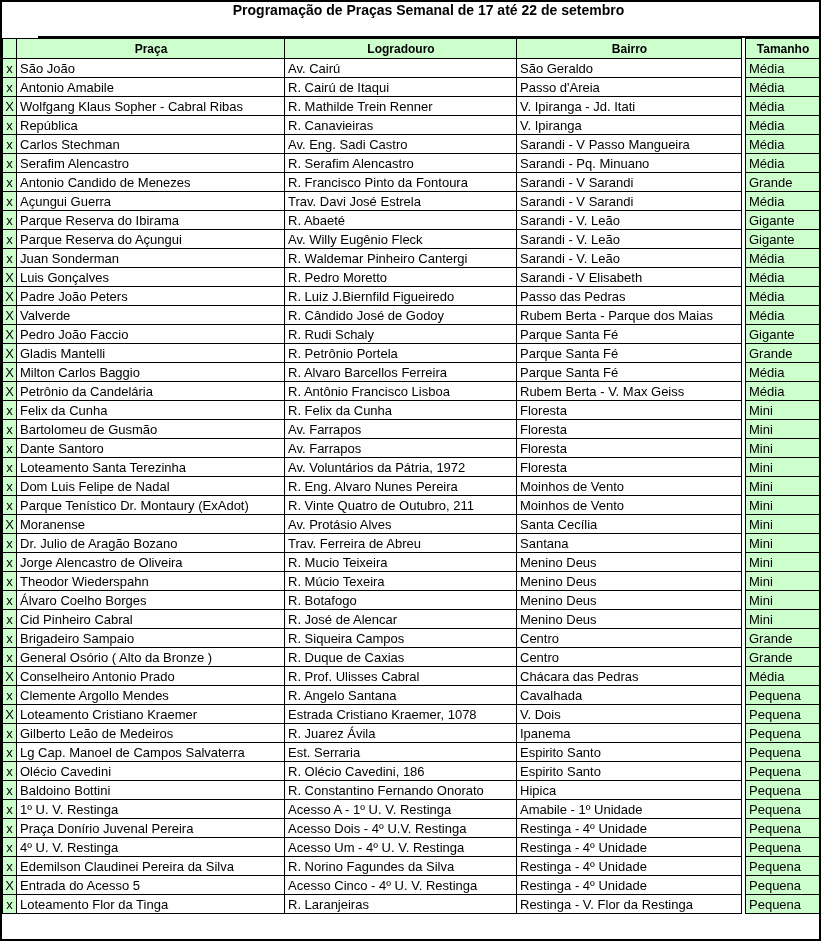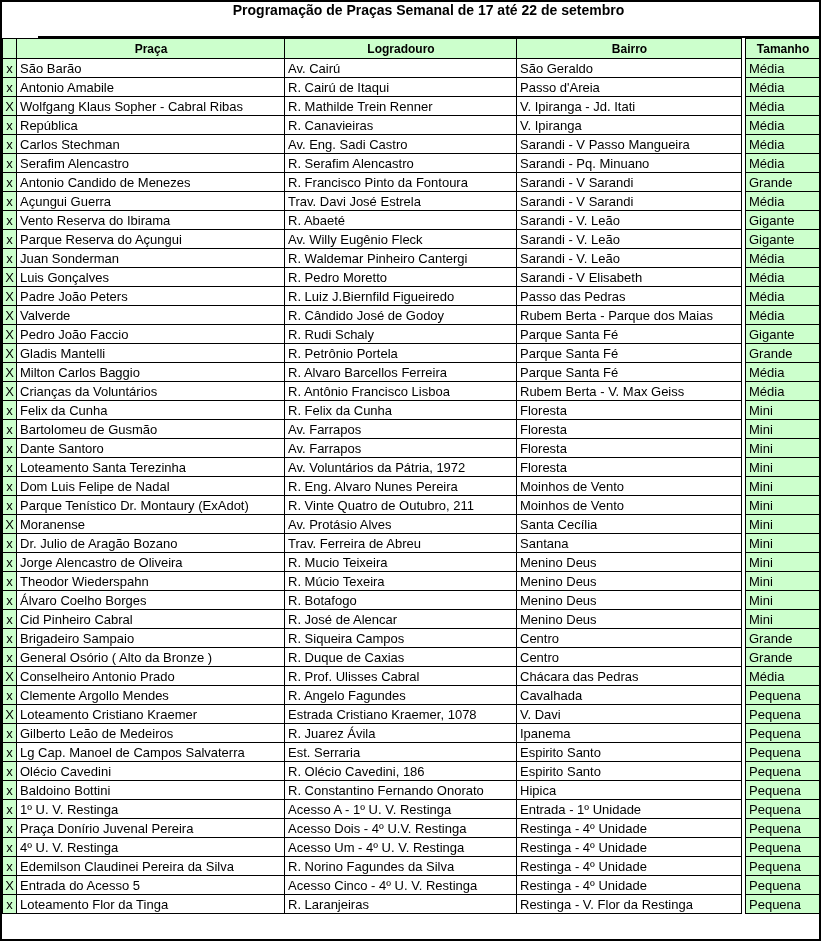--- a/index.html
+++ b/index.html
@@ -96,21 +96,21 @@
         <th>Praça</th>
         <th>Logradouro</th>
         <th>Bairro</th>
         <th class="spacer"></th>
         <th>Tamanho</th>
       </tr>
     </thead>
     <tbody>
         <tr>
     <td class="marker">x</td>
-    <td class="praca">São Barão</td>
+    <td class="praca">São João</td>
     <td class="logradouro">Av. Cairú</td>
     <td class="bairro">São Geraldo</td>
     <td class="spacer"></td>
     <td class="tamanho">Média</td>
   </tr>
         <tr>
     <td class="marker">x</td>
     <td class="praca">Antonio Amabile</td>
     <td class="logradouro">R. Cairú de Itaqui</td>
     <td class="bairro">Passo d'Areia</td>
@@ -160,21 +160,21 @@
         <tr>
     <td class="marker">x</td>
     <td class="praca">Açungui Guerra</td>
     <td class="logradouro">Trav. Davi José Estrela</td>
     <td class="bairro">Sarandi - V Sarandi</td>
     <td class="spacer"></td>
     <td class="tamanho">Média</td>
   </tr>
         <tr>
     <td class="marker">x</td>
-    <td class="praca">Vento Reserva do Ibirama</td>
+    <td class="praca">Parque Reserva do Ibirama</td>
     <td class="logradouro">R. Abaeté</td>
     <td class="bairro">Sarandi - V. Leão</td>
     <td class="spacer"></td>
     <td class="tamanho">Gigante</td>
   </tr>
         <tr>
     <td class="marker">x</td>
     <td class="praca">Parque Reserva do Açungui</td>
     <td class="logradouro">Av. Willy Eugênio Fleck</td>
     <td class="bairro">Sarandi - V. Leão</td>
@@ -232,21 +232,21 @@
         <tr>
     <td class="marker">X</td>
     <td class="praca">Milton Carlos Baggio</td>
     <td class="logradouro">R. Alvaro Barcellos Ferreira</td>
     <td class="bairro">Parque Santa Fé</td>
     <td class="spacer"></td>
     <td class="tamanho">Média</td>
   </tr>
         <tr>
     <td class="marker">X</td>
-    <td class="praca">Crianças da Voluntários</td>
+    <td class="praca">Petrônio da Candelária</td>
     <td class="logradouro">R. Antônio Francisco Lisboa</td>
     <td class="bairro">Rubem Berta - V. Max Geiss</td>
     <td class="spacer"></td>
     <td class="tamanho">Média</td>
   </tr>
         <tr>
     <td class="marker">x</td>
     <td class="praca">Felix da Cunha</td>
     <td class="logradouro">R. Felix da Cunha</td>
     <td class="bairro">Floresta</td>
@@ -361,30 +361,30 @@
     <td class="marker">X</td>
     <td class="praca">Conselheiro Antonio Prado</td>
     <td class="logradouro">R. Prof. Ulisses Cabral</td>
     <td class="bairro">Chácara das Pedras</td>
     <td class="spacer"></td>
     <td class="tamanho">Média</td>
   </tr>
         <tr>
     <td class="marker">x</td>
     <td class="praca">Clemente Argollo Mendes</td>
-    <td class="logradouro">R. Angelo Fagundes</td>
+    <td class="logradouro">R. Angelo Santana</td>
     <td class="bairro">Cavalhada</td>
     <td class="spacer"></td>
     <td class="tamanho">Pequena</td>
   </tr>
         <tr>
     <td class="marker">X</td>
     <td class="praca">Loteamento Cristiano Kraemer</td>
     <td class="logradouro">Estrada Cristiano Kraemer, 1078</td>
-    <td class="bairro">V. Davi</td>
+    <td class="bairro">V. Dois</td>
     <td class="spacer"></td>
     <td class="tamanho">Pequena</td>
   </tr>
         <tr>
     <td class="marker">x</td>
     <td class="praca">Gilberto Leão de Medeiros</td>
     <td class="logradouro">R. Juarez Ávila</td>
     <td class="bairro">Ipanema</td>
     <td class="spacer"></td>
     <td class="tamanho">Pequena</td>
@@ -410,21 +410,21 @@
     <td class="praca">Baldoino Bottini</td>
     <td class="logradouro">R. Constantino Fernando Onorato</td>
     <td class="bairro">Hipica</td>
     <td class="spacer"></td>
     <td class="tamanho">Pequena</td>
   </tr>
         <tr>
     <td class="marker">x</td>
     <td class="praca">1º U. V. Restinga</td>
     <td class="logradouro">Acesso A - 1º U. V. Restinga</td>
-    <td class="bairro">Entrada - 1º Unidade</td>
+    <td class="bairro">Amabile - 1º Unidade</td>
     <td class="spacer"></td>
     <td class="tamanho">Pequena</td>
   </tr>
         <tr>
     <td class="marker">x</td>
     <td class="praca">Praça Donírio Juvenal Pereira</td>
     <td class="logradouro">Acesso Dois - 4º U.V. Restinga</td>
     <td class="bairro">Restinga - 4º Unidade</td>
     <td class="spacer"></td>
     <td class="tamanho">Pequena</td>

